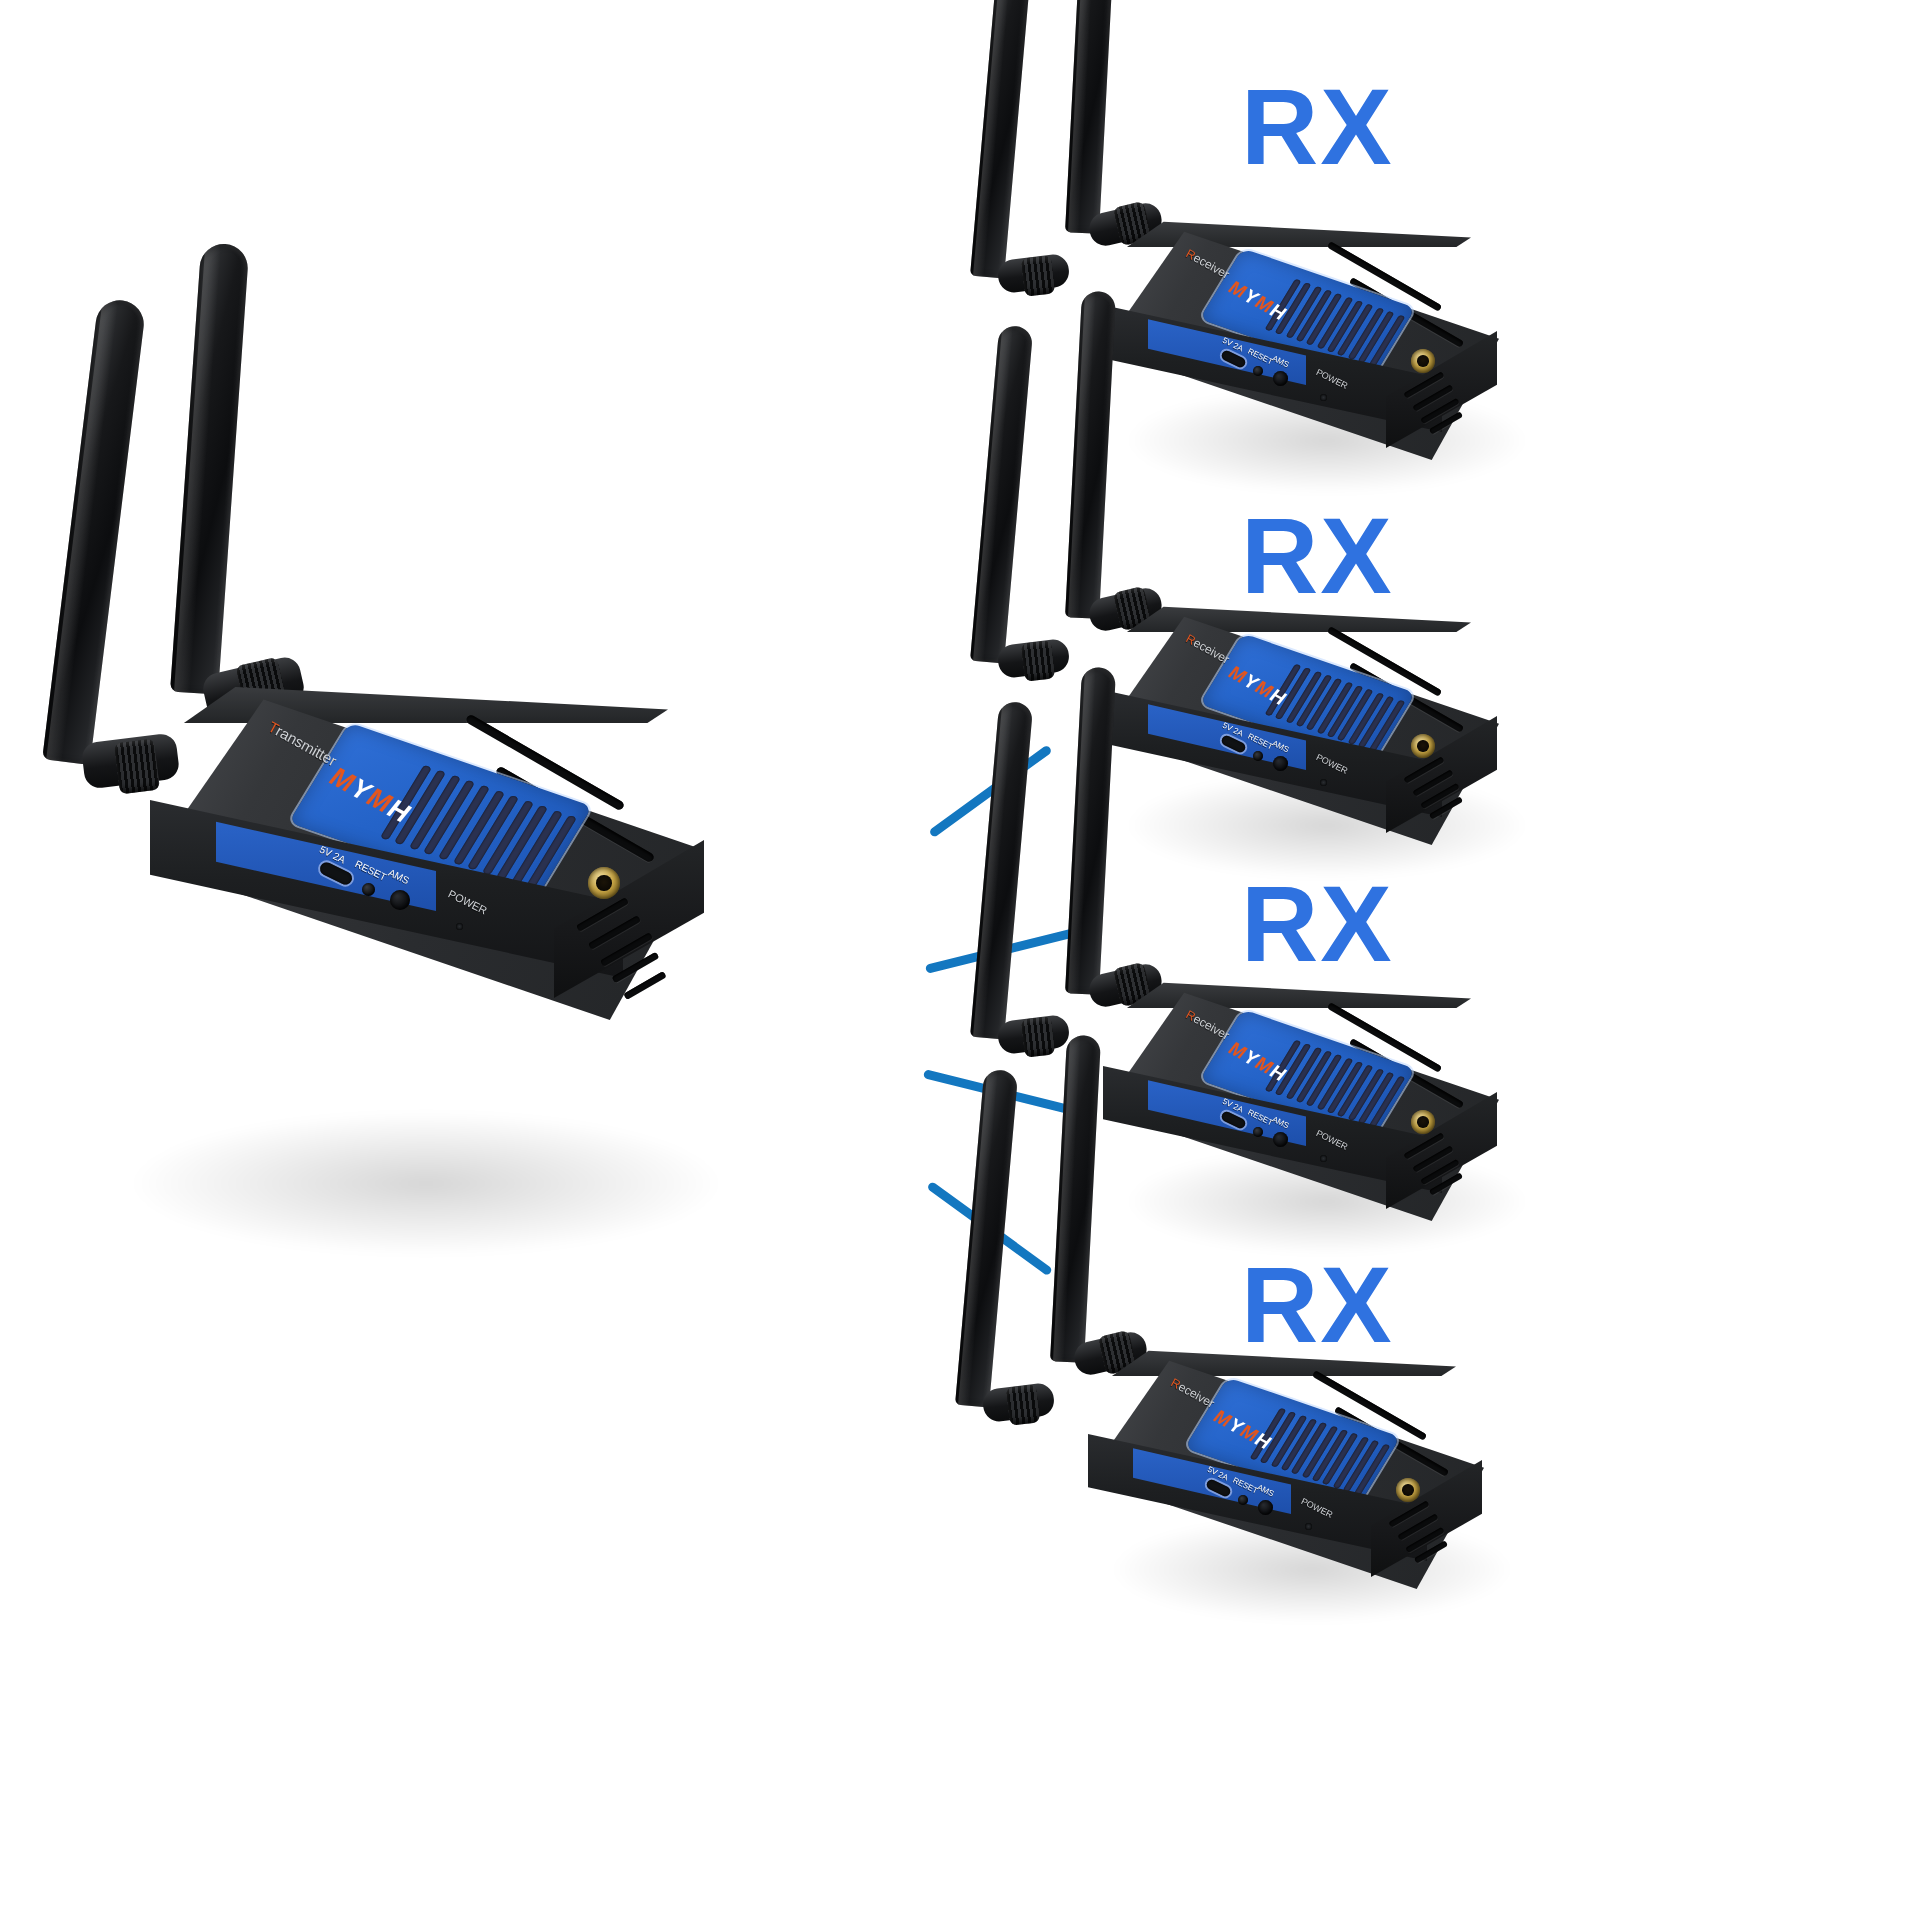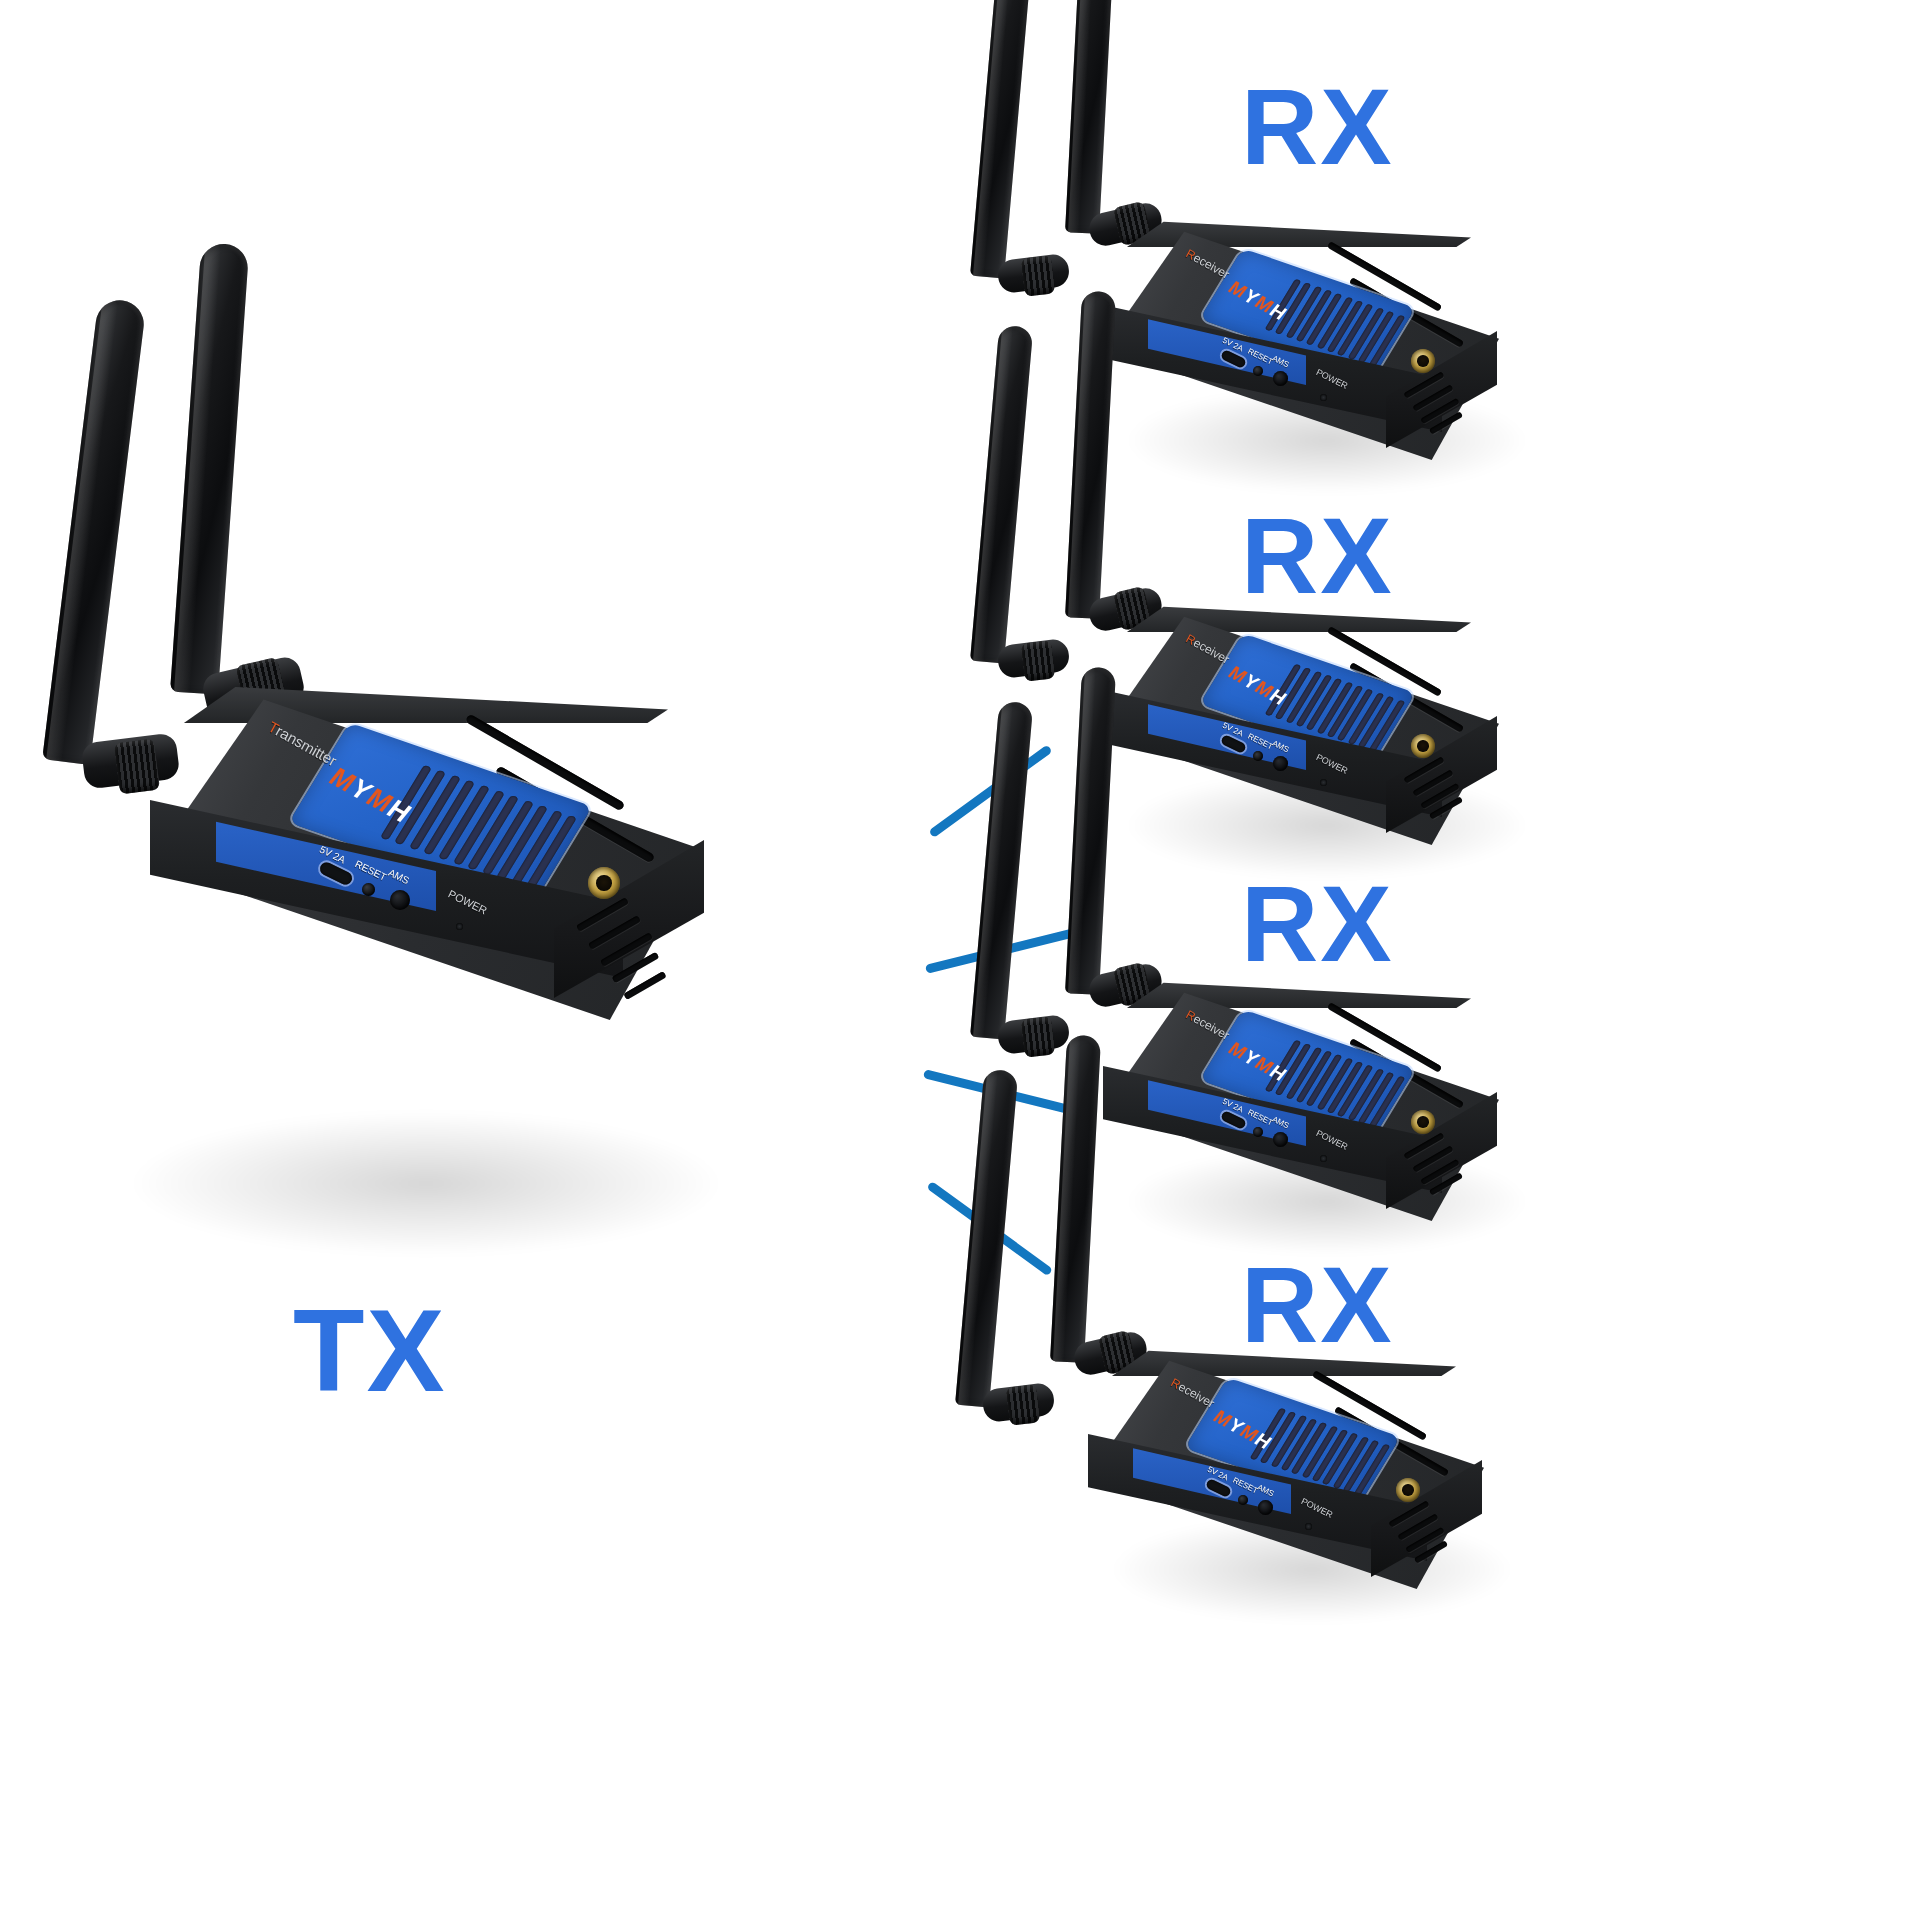--- a/index.html
+++ b/index.html
@@ -176,21 +176,20 @@
 
 <div id="stage">
 
   <div>
     <div class="beam" style="left:931px;top:830px;width:147px;transform:rotate(-36deg);"></div>
     <div class="beam" style="left:926px;top:965px;width:176px;transform:rotate(-14deg);"></div>
     <div class="beam" style="left:924px;top:1069px;width:176px;transform:rotate(14deg);"></div>
     <div class="beam" style="left:929px;top:1180px;width:150px;transform:rotate(36deg);"></div>
   </div>
 
-  <div class="big-label" style="left:293px;top:1292px;font-size:117px;">TX</div>
 
   <div class="device" style="left:0px;top:0px;">
 
     <div class="shadow" style="left:119px;top:1109px;width:614px;height:149px;"></div>
 
     <div>
       <div class="ant" style="left:42px;top:297px;width:48px;height:465px;transform:rotate(7deg);"></div>
       <div class="ant-elbow" style="left:83px;top:738px;width:95px;height:46px;transform:rotate(-7deg);"></div>
       <div class="hinge" style="left:117px;top:741px;width:40px;height:51px;transform:rotate(-7deg);"></div>
     </div>

